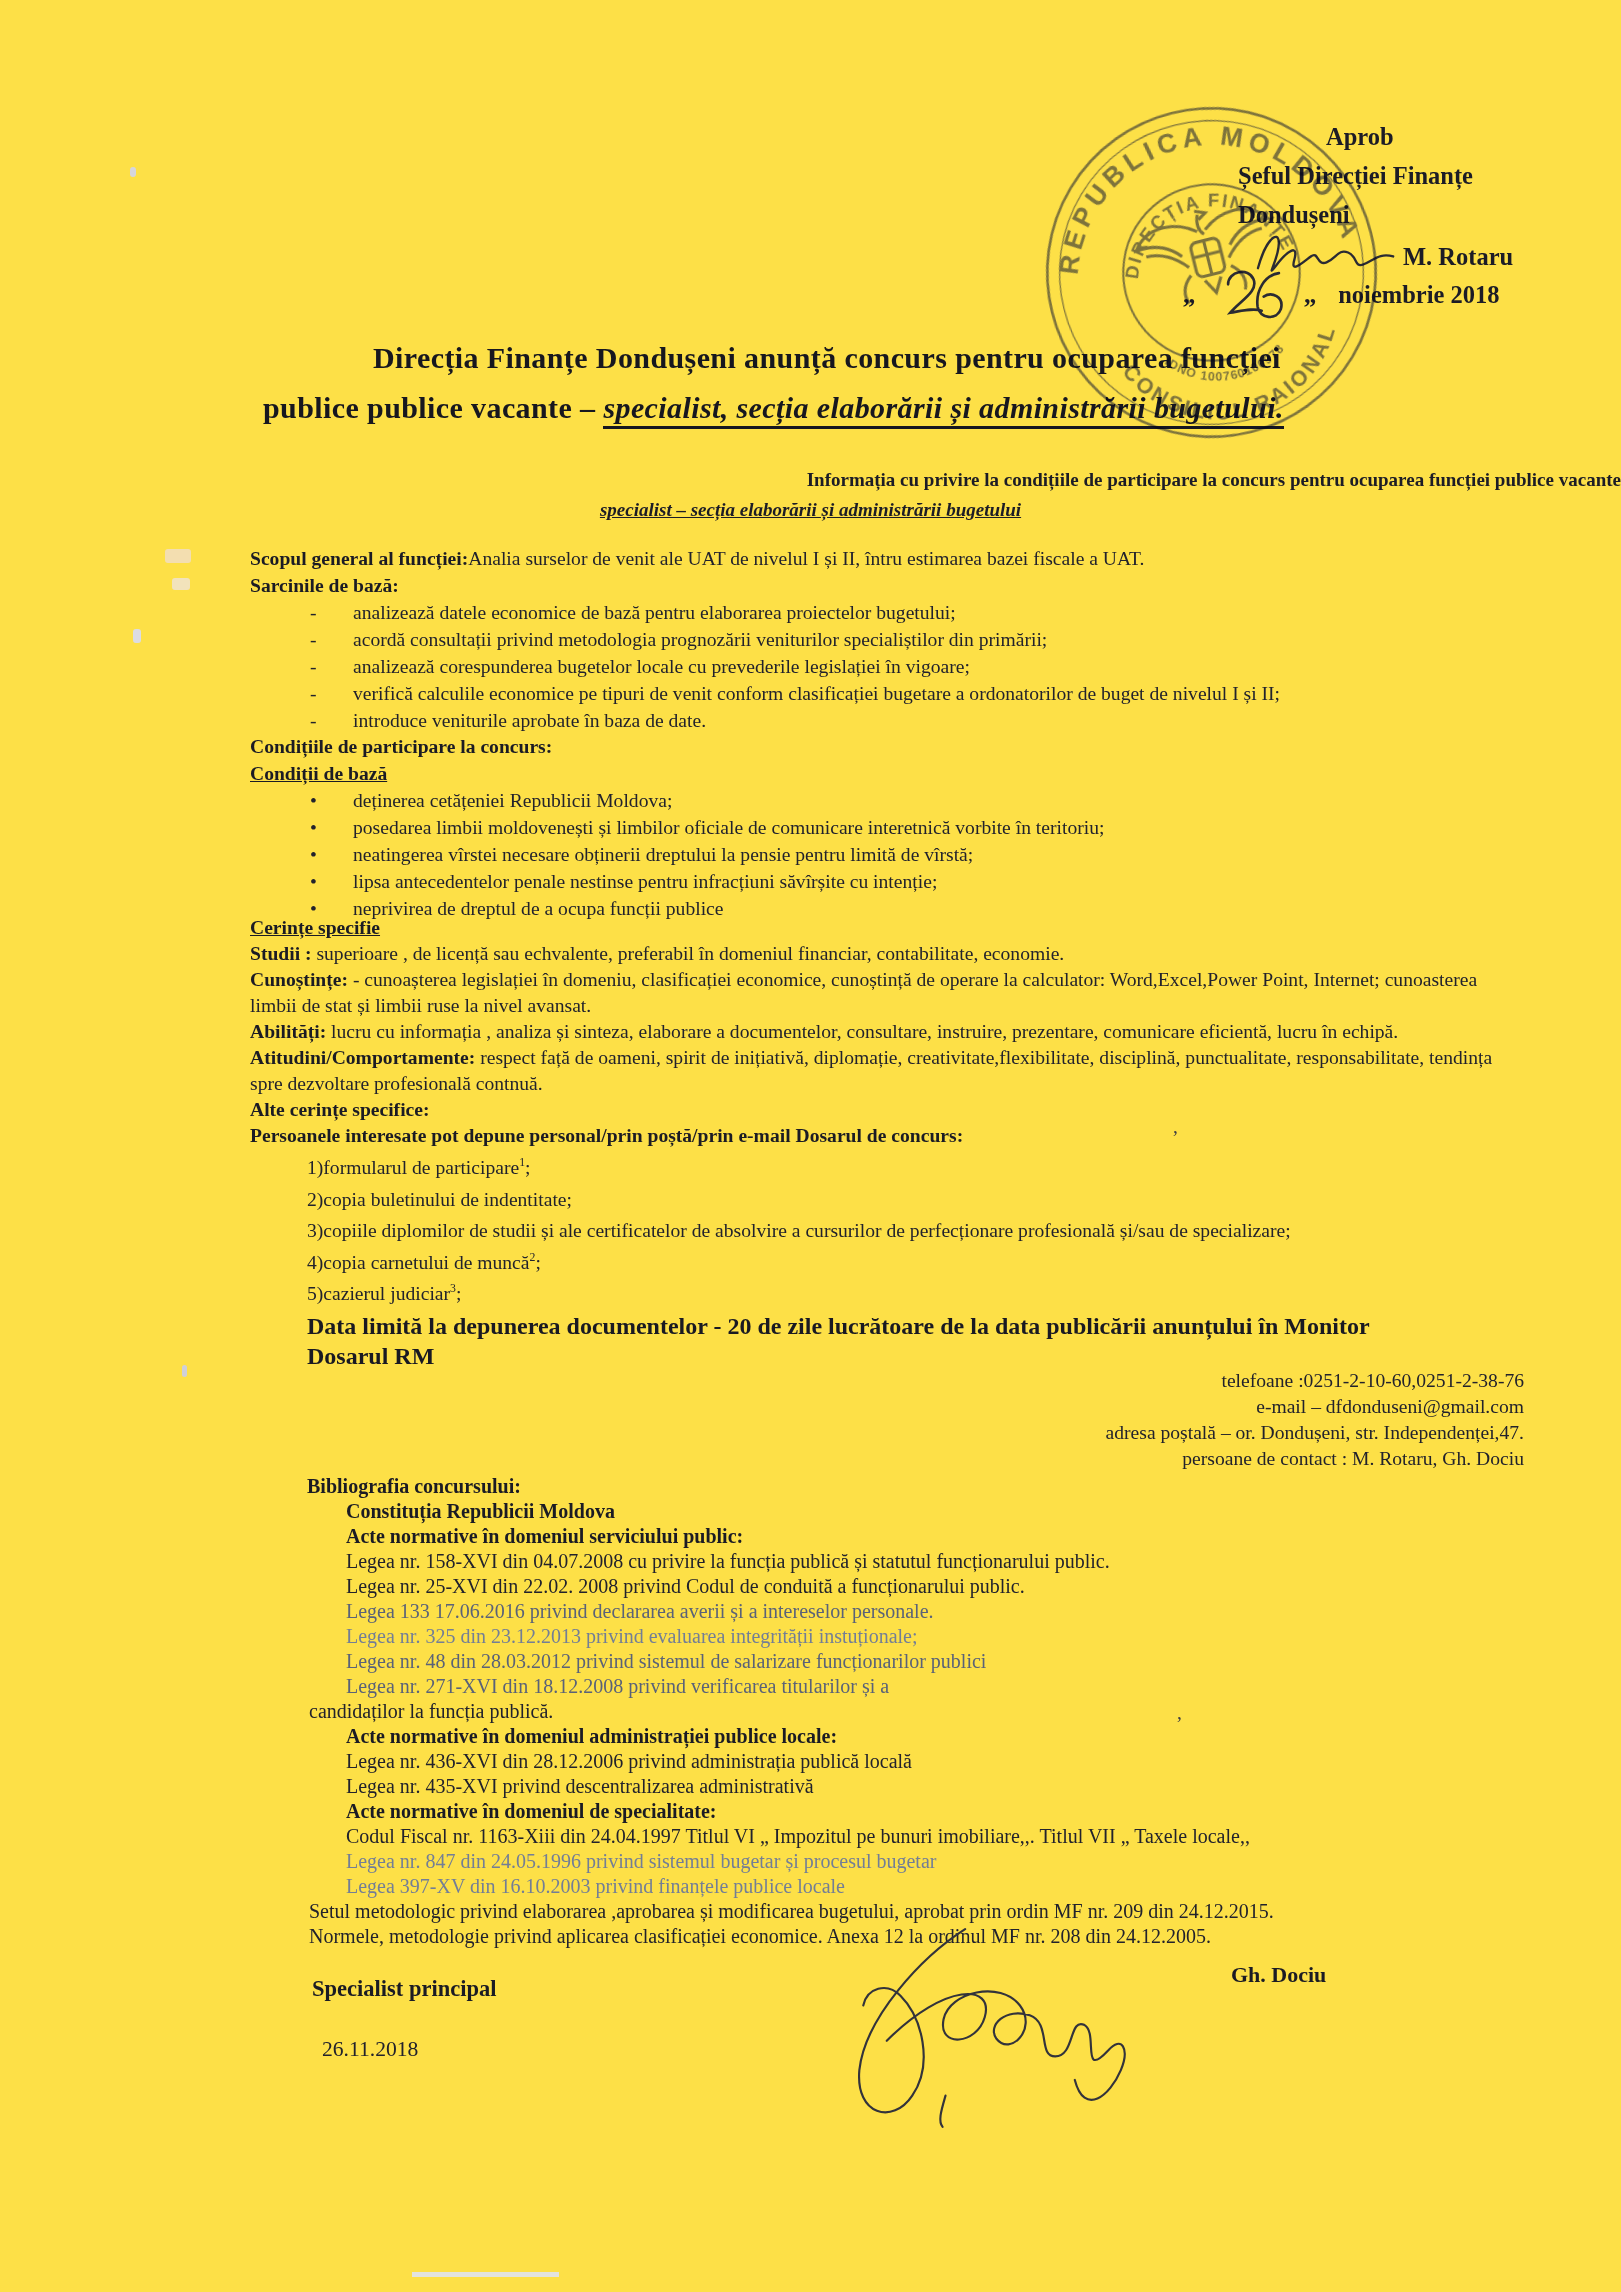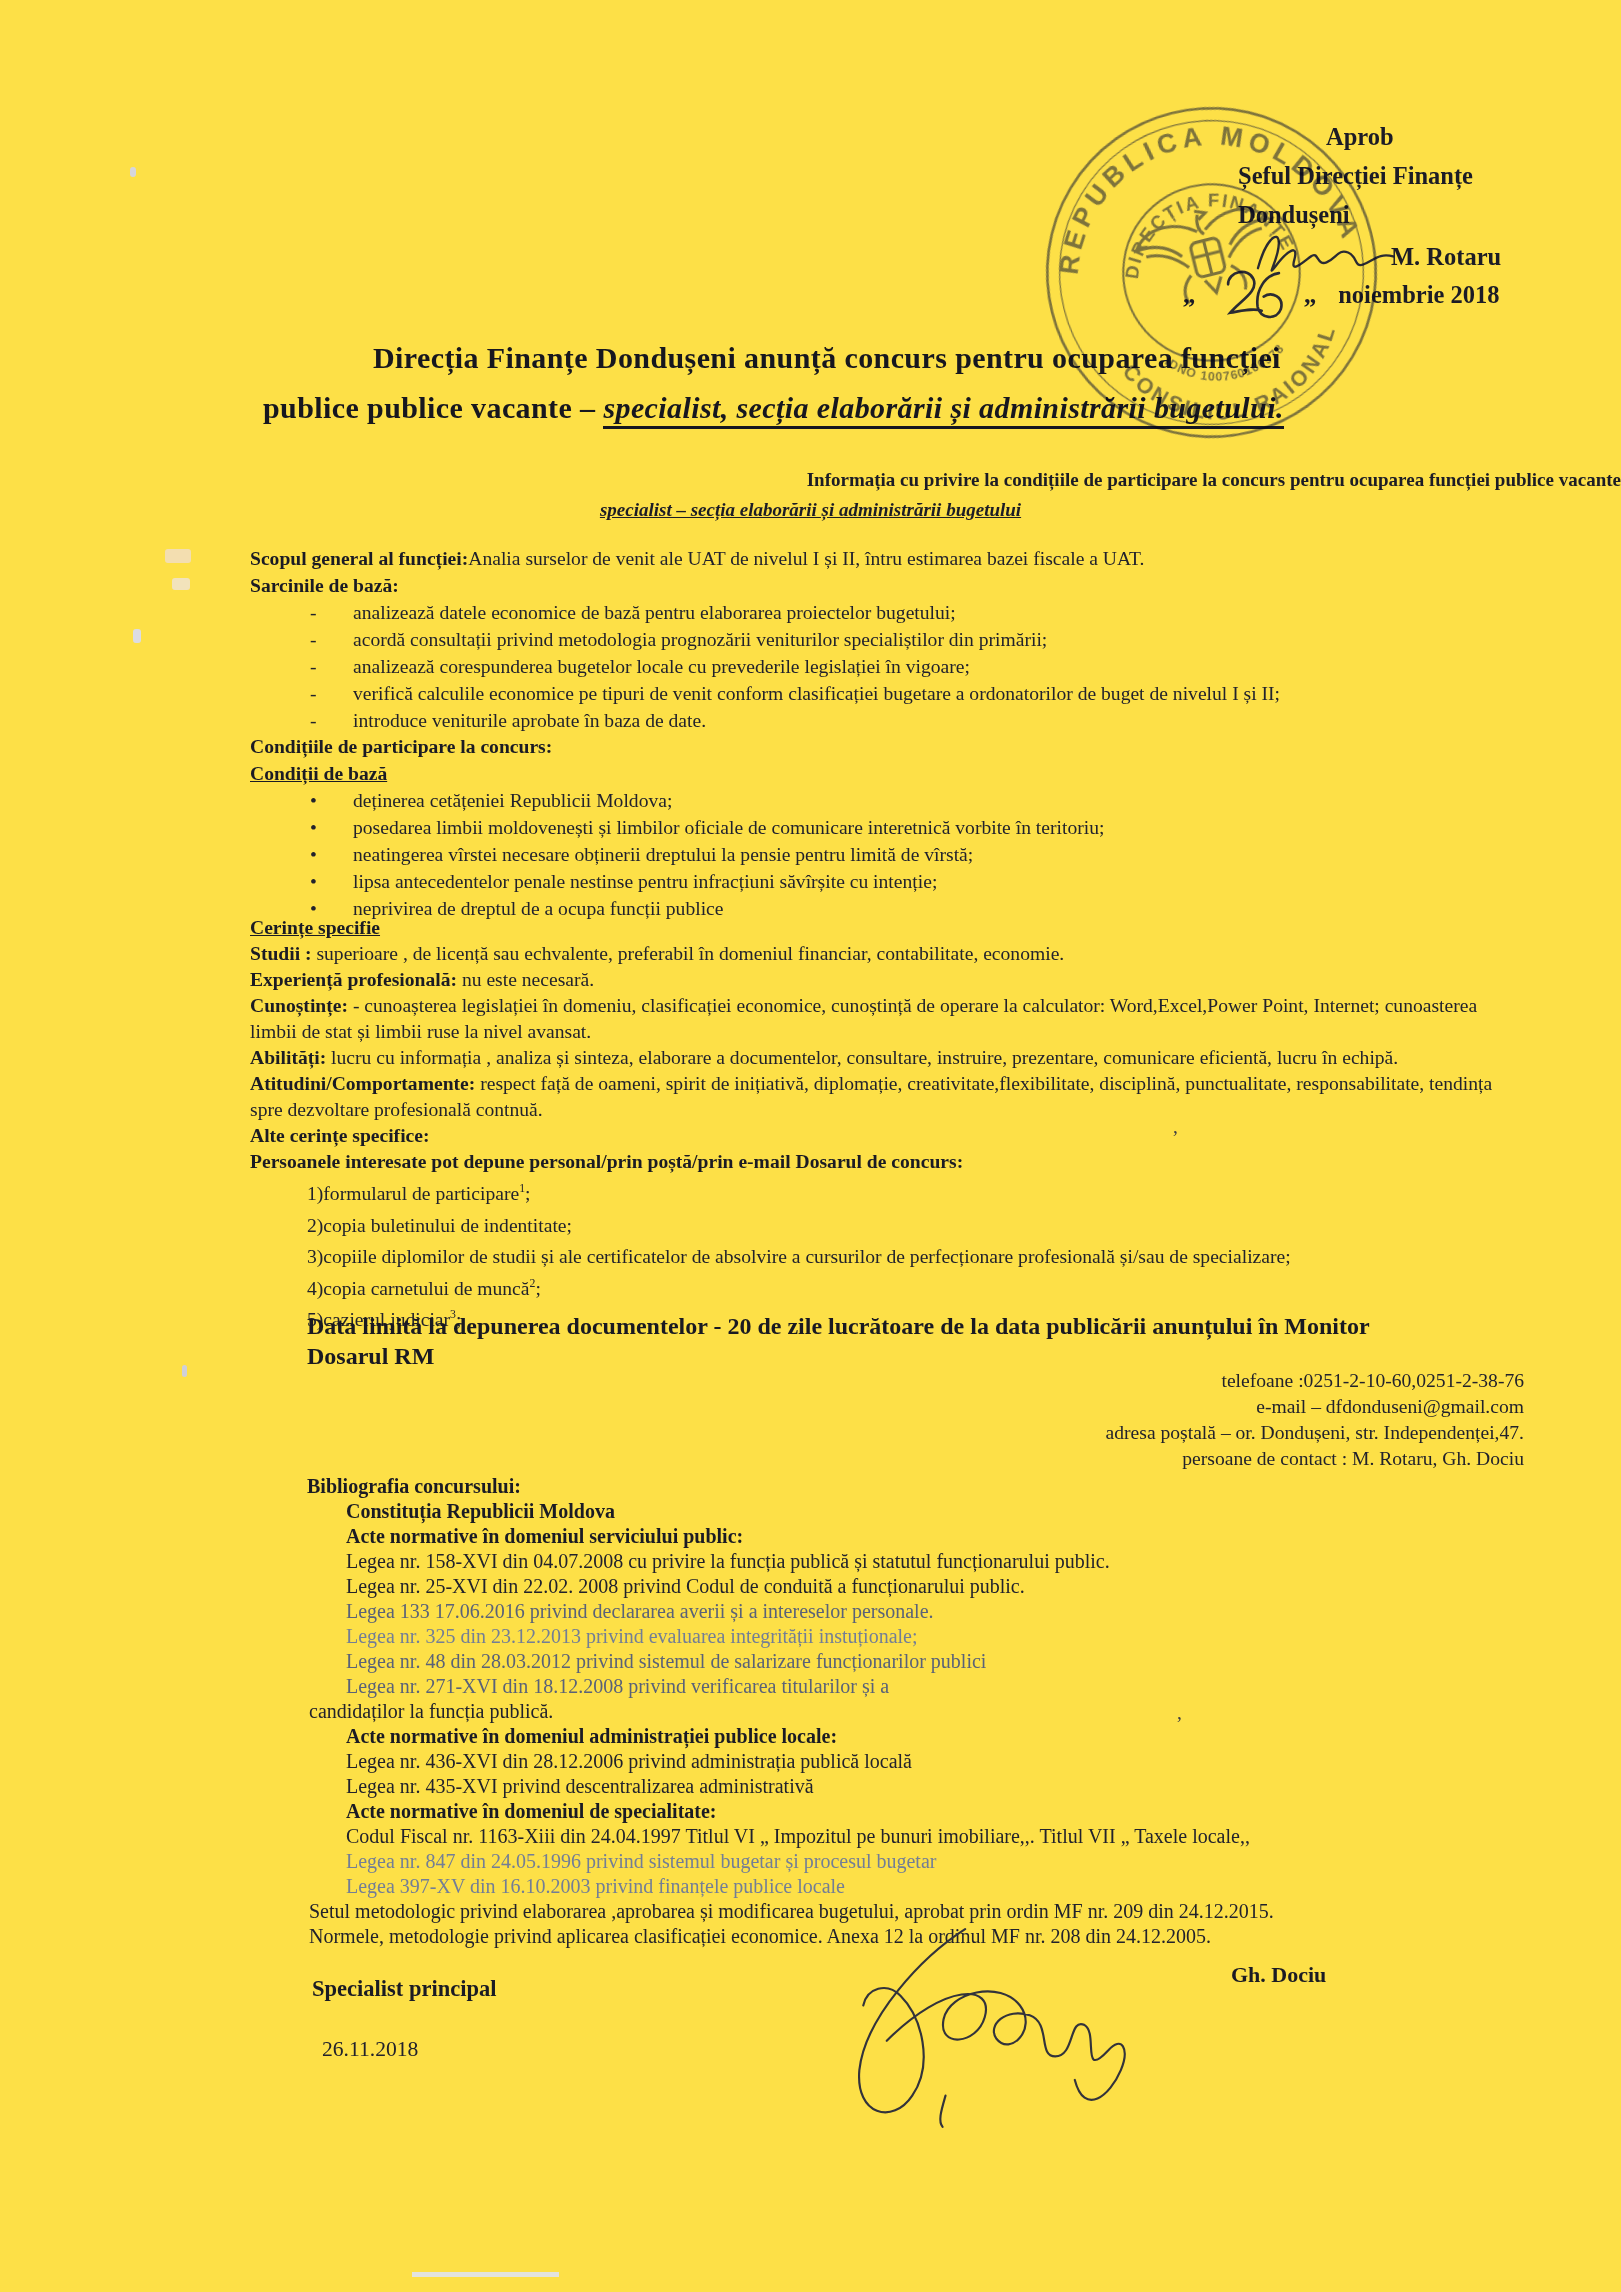--- a/index.html
+++ b/index.html
@@ -7,21 +7,21 @@
         font-family:"Liberation Serif","DejaVu Serif",serif;color:#21212b;overflow:hidden;}
   .abs{position:absolute;}
   .nw{white-space:nowrap;}
 
   
   .approval{left:1171px;top:123px;width:421px;font-size:24.5px;font-weight:bold;color:#1c1c26;}
   .ap-aprob{position:absolute;left:155px;top:0;}
   .ap-role1{position:absolute;left:67px;top:39px;}
   .ap-role2{position:absolute;left:67px;top:78px;}
   .ap-sig{position:absolute;left:83px;top:100px;width:147px;height:61px;color:#2b2b33;}
-  .ap-signer{position:absolute;left:220px;top:120px;font-family:Liberation Serif, serif;}
+  .ap-signer{position:absolute;left:232px;top:120px;font-family:Liberation Serif, serif;}
   .ap-date{position:absolute;left:11.8px;top:157px;height:59px;}
   .ap-date .q{font-size:25.5px;}
   .day-sig{position:absolute;left:35px;top:-15.7px;width:69px;height:61px;color:#2b2b33;}
   .ap-date .q2{margin-left:102px;font-size:25.5px;}
   .ap-date .my{margin-left:15.7px;}
 
   
   .stamp{left:1037px;top:98px;width:349px;height:349px;color:#5a60c8;opacity:.78;
          transform:rotate(-14deg);mix-blend-mode:multiply;filter:blur(0.4px);z-index:6;pointer-events:none;}
   .stamp text{fill:currentColor;font-family:"Liberation Sans","DejaVu Sans",sans-serif;font-weight:bold;}
@@ -117,21 +117,20 @@
     <div class="li-dash"><span class="mk">•</span><span>deținerea cetățeniei Republicii Moldova;</span></div>
     <div class="li-dash"><span class="mk">•</span><span>posedarea limbii moldovenești și limbilor oficiale de comunicare interetnică vorbite în teritoriu;</span></div>
     <div class="li-dash"><span class="mk">•</span><span>neatingerea vîrstei necesare obținerii dreptului la pensie pentru limită de vîrstă;</span></div>
     <div class="li-dash"><span class="mk">•</span><span>lipsa antecedentelor penale nestinse pentru infracțiuni săvîrșite cu intenție;</span></div>
     <div class="li-dash"><span class="mk">•</span><span>neprivirea de dreptul de a ocupa funcții publice</span></div>
   </div>
 
   <div class="abs blk blk3">
     <div class="lbl ul">Cerințe specifie</div>
     <div><span class="lbl">Studii :</span><span> superioare , de licență sau echvalente, preferabil în domeniul  financiar, contabilitate, economie.</span></div>
-    <div><span class="lbl">Experiență profesională:</span><span> nu este necesară.</span></div>
     <div><span class="lbl">Cunoștințe:</span><span> - cunoașterea legislației în domeniu, clasificației economice, cunoștință de operare la calculator: Word,Excel,Power Point, Internet; cunoasterea limbii de stat și limbii ruse la nivel avansat.</span></div>
     <div><span class="lbl">Abilități:</span><span>  lucru cu informația , analiza și sinteza, elaborare a documentelor, consultare, instruire, prezentare, comunicare eficientă, lucru în echipă.</span></div>
     <div><span class="lbl">Atitudini/Comportamente:</span><span> respect față de oameni, spirit de inițiativă, diplomație, creativitate,flexibilitate, disciplină, punctualitate, responsabilitate, tendința spre dezvoltare profesională contnuă.</span></div>
     <div class="lbl">Alte cerințe specifice:</div>
     <div class="lbl">Persoanele interesate pot depune personal/prin poștă/prin e-mail Dosarul de concurs:</div>
     <div class="li-num"><span>1)formularul de participare</span><sup>1</sup><span>;</span></div>
     <div class="li-num"><span>2)copia buletinului de indentitate;</span><sup></sup><span></span></div>
     <div class="li-num"><span>3)copiile diplomilor de studii și ale certificatelor de absolvire a cursurilor de perfecționare profesională și/sau de specializare;</span><sup></sup><span></span></div>
     <div class="li-num"><span>4)copia carnetului de muncă</span><sup>2</sup><span>;</span></div>
     <div class="li-num"><span>5)cazierul judiciar</span><sup>3</sup><span>;</span></div>

